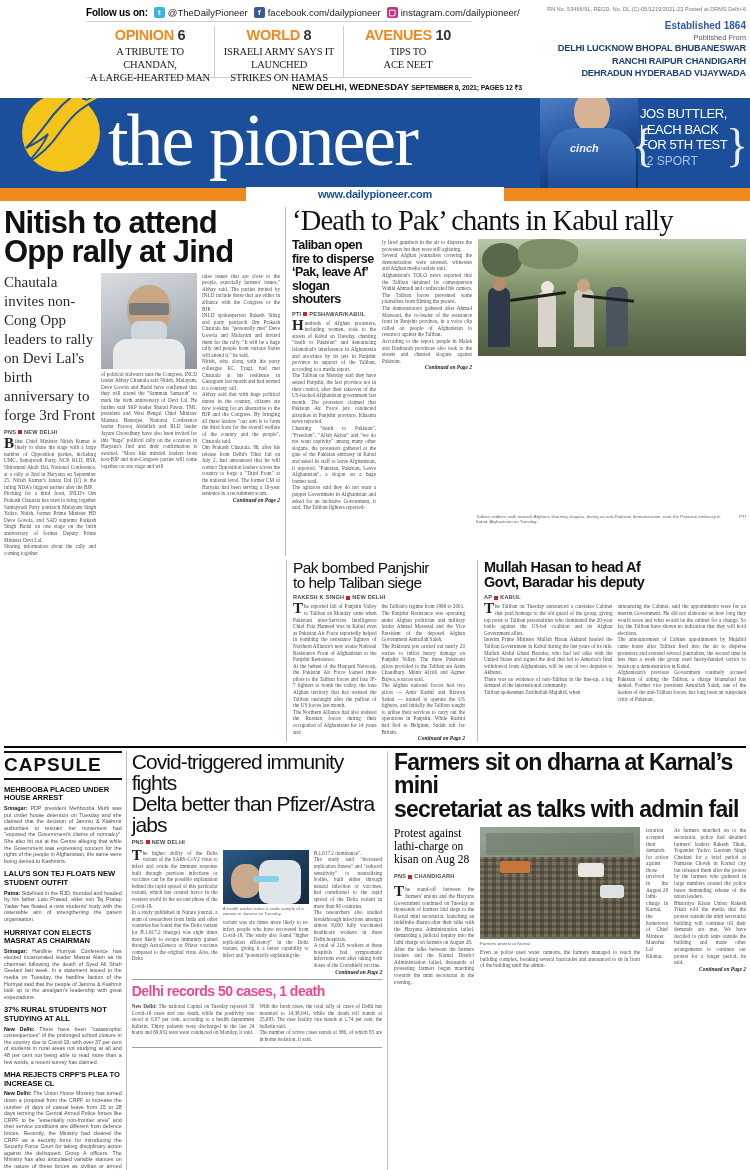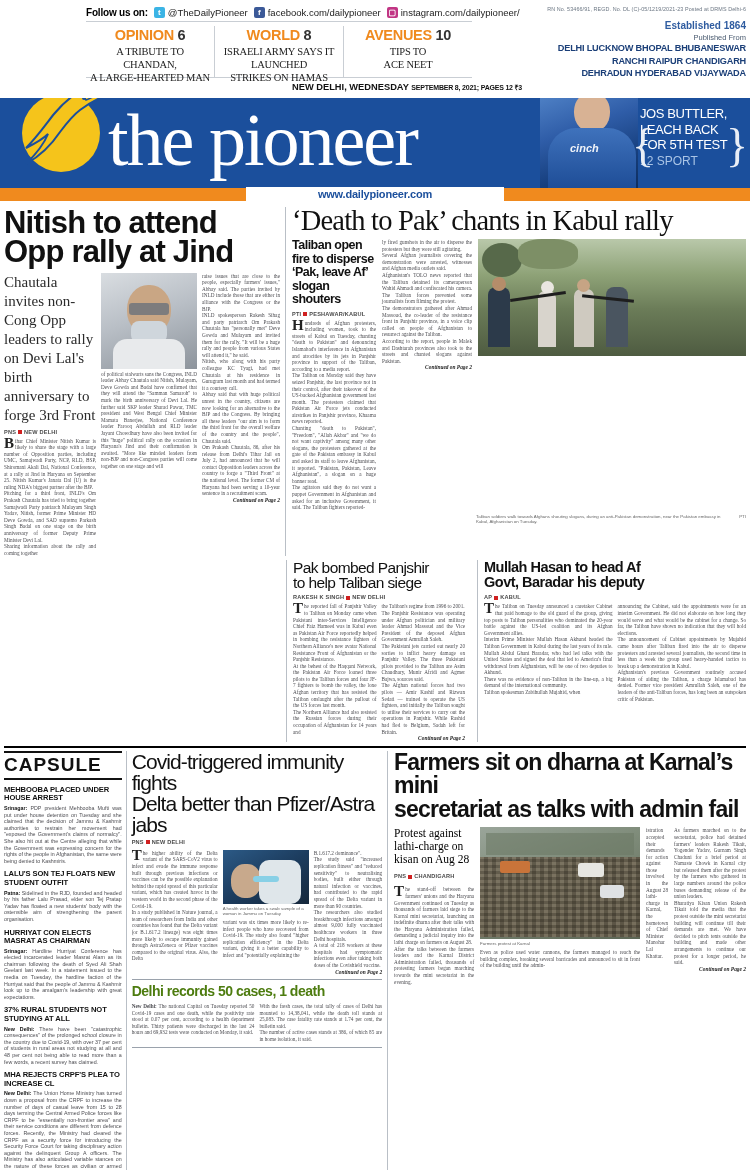--- a/index.html
+++ b/index.html
@@ -142,21 +142,21 @@
      color:#4d4d52; text-align:justify; margin-top:2px; }
   .cap-b b { color:#111; }
 
   .covid-h { font-family:"Liberation Sans",sans-serif; font-size:21px; line-height:21px;
      letter-spacing:-.9px; color:#111; }
   .covid-row { display:flex; gap:5px; margin-top:5px; }
   .covid-c { width:86px; }
   .covid-img { width:86px; height:54px; }
 
   .delhi-h { font-family:"Liberation Sans",sans-serif; font-weight:bold; font-size:14px;
-     letter-spacing:-.5px; color:#4d7c0f; }
+     letter-spacing:-.5px; color:#ec4899; }
   .aiims-h { font-family:"Liberation Serif",serif; font-size:14.5px; line-height:16px;
      letter-spacing:-.3px; color:#111; }
 
   .farm-h { font-family:"Liberation Sans",sans-serif; font-weight:bold; font-size:23px;
      line-height:23.5px; letter-spacing:-.8px; color:#111; }
   .farm-row { display:flex; gap:6px; margin-top:6px; }
   .farm-kick { width:80px; font-family:"Liberation Serif",serif; font-size:11.5px; line-height:13px;}
   .farm-img { width:160px; height:112px; }
   .farm-txt { flex:1; }
 

